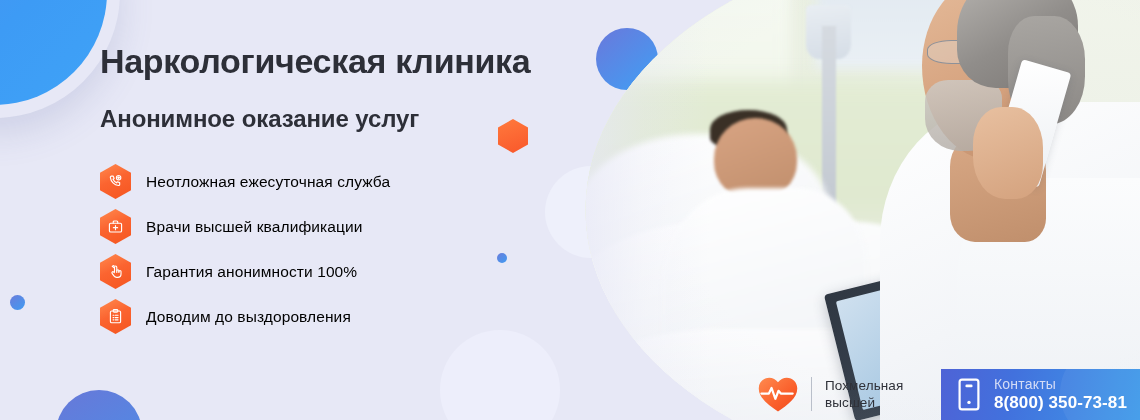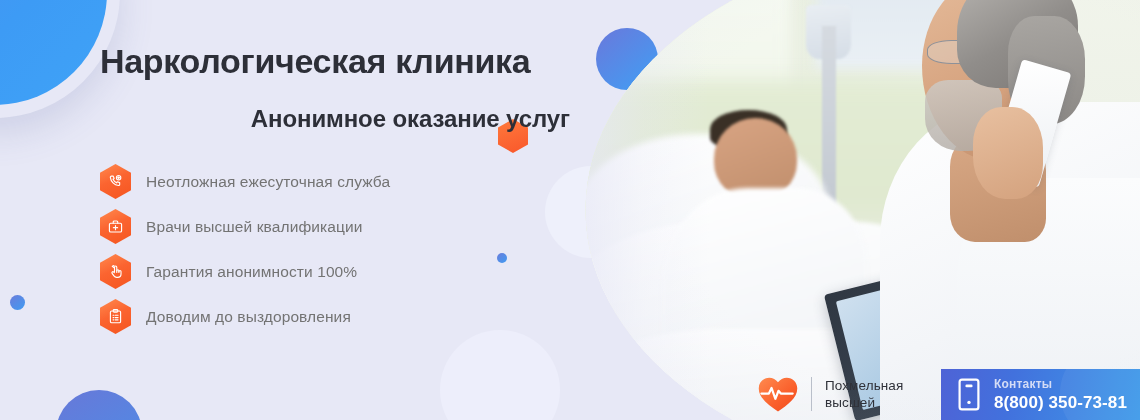--- a/index.html
+++ b/index.html
@@ -88,21 +88,20 @@
     color:#2d2f38;
     letter-spacing:-0.3px;
   }
   .subtitle {
     margin-top:17px;
     font-size:24px;
     line-height:29px;
     font-weight:bold;
     color:#2d2f38;
     letter-spacing:-0.1px;
-    text-align:right;
   }
   .features { margin-top:26px; }
   .feature {
     display:flex;
     align-items:center;
     height:45px;
     margin-bottom:0px;
   }
   .feat-icon {
     position:relative;
@@ -110,21 +109,21 @@
     flex:0 0 31px;
     margin-right:15px;
     display:flex; align-items:center; justify-content:center;
     background:linear-gradient(155deg,#ff8a4f 0%,#fb6430 45%,#f5551f 100%);
     clip-path:polygon(50% 0%,100% 25%,100% 75%,50% 100%,0% 75%,0% 25%);
     filter:drop-shadow(0 3px 6px rgba(240,100,50,.28));
   }
   .feat-icon svg { display:block; }
   .feat-label {
     font-size:15.5px;
-    color:#737373;
+    color:#000000;
     letter-spacing:.1px;
     white-space:nowrap;
   }
 
   
   .photo-wrap {
     position:absolute;
     left:560px; top:-60px;
     width:640px; height:540px;
     border-radius:0 0 0 0;
@@ -355,25 +354,24 @@
   .contact::after {
     content:"";
     position:absolute; right:-20px; top:-26px;
     width:100px; height:100px;
     border-radius:50%;
     background:rgba(255,255,255,.055);
   }
   .contact-icon { width:22px; height:33px; flex:0 0 22px; margin-right:14px; }
   .contact-texts { position:relative; z-index:2; }
   .contact-label {
-    font-size:12px;
+    font-size:14px;
     color:#d4dcf6;
     line-height:15px;
     letter-spacing:.2px;
-    font-weight:bold;
   }
   .contact-phone {
     font-size:17px;
     font-weight:bold;
     color:#ffffff;
     line-height:21px;
     letter-spacing:.1px;
   }
 </style>
 </head>

